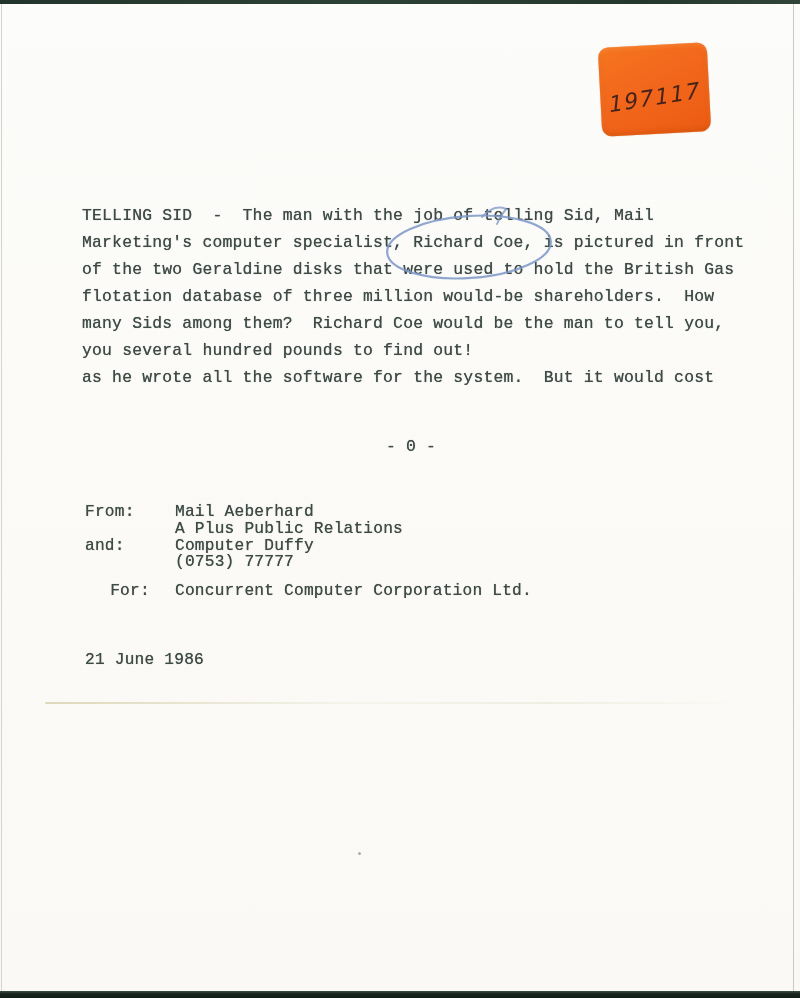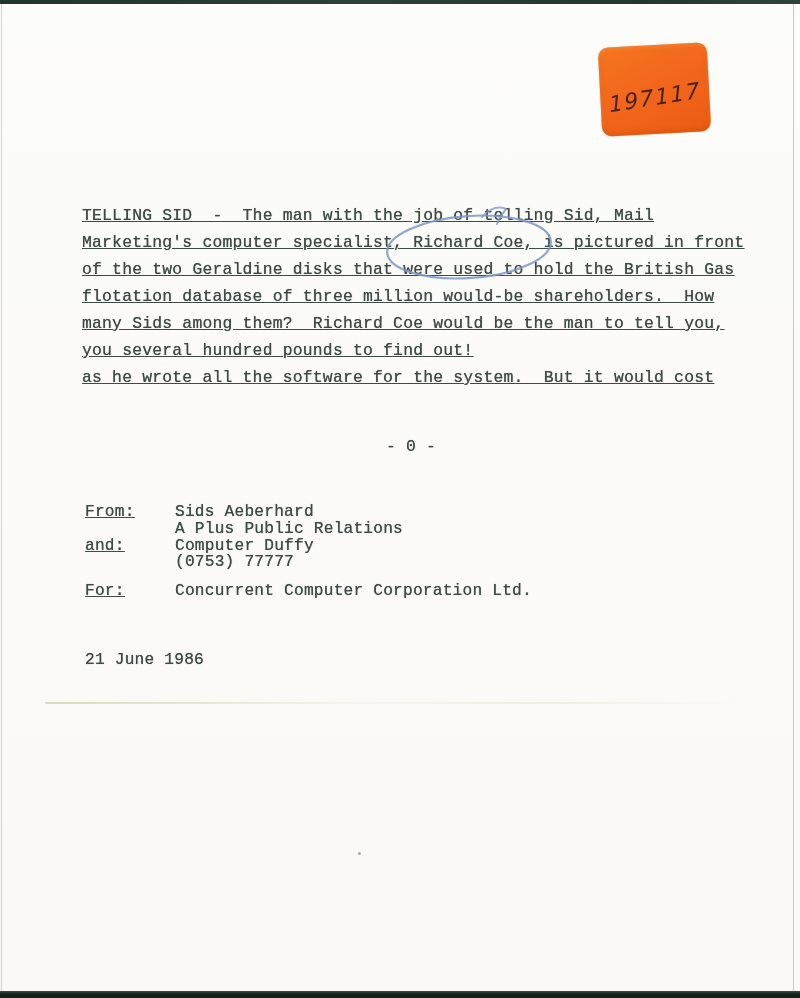--- a/index.html
+++ b/index.html
@@ -31,42 +31,42 @@
 
   
   .typed {
     color: #3d4a45;
     text-shadow: 0 0 0.7px rgba(61, 74, 69, 0.85);
     letter-spacing: 0.2px;
   }
 
   .caption {
     position: absolute; left: 82px; top: 202px; width: 668px;
-    font-size: 16.4px; line-height: 27px; text-decoration: underline;
+    font-size: 16.4px; line-height: 27px;
   }
   .caption .line { white-space: pre; }
 
   .pen-circle {
     position: absolute; left: 370px; top: 200px; width: 215px; height: 100px;
     pointer-events: none;
   }
 
   .separator {
     position: absolute; left: 82px; top: 437px; width: 658px;
     font-size: 16.4px; text-align: center; white-space: pre;
   }
 
   .contacts {
     position: absolute; left: 85px; top: 504px; width: 600px;
     font-size: 16.2px; line-height: 16.8px;
   }
   .contact-row { display: flex; }
-  .contact-row .label { width: 90px; flex: 0 0 90px; white-space: pre; text-decoration: underline; }
+  .contact-row .label { width: 90px; flex: 0 0 90px; white-space: pre; }
   .contact-row .value { white-space: pre; }
-  .contact-row.gap-before { margin-top: 12px; }
+  .contact-row.gap-before { margin-top: 12px; text-align: center; }
 
   .date-line {
     position: absolute; left: 85px; top: 651px;
     font-size: 16.2px; white-space: pre;
   }
 
   
   .sticker {
     position: absolute; left: 600px; top: 45px; width: 109px; height: 89px;
     background: linear-gradient(155deg, #f5751f 0%, #f2671c 45%, #ec5c12 100%);
@@ -130,21 +130,21 @@
   <svg class="pen-circle" viewBox="0 0 215 100">
     <ellipse cx="99" cy="47" rx="82" ry="31" transform="rotate(-4 99 47)" fill="none" stroke="#7d96c8" stroke-width="2.2" stroke-linecap="round" opacity="0.85"></ellipse>
     <path d="M 112 17 Q 124 4 136 9 Q 130 16 127 24" fill="none" stroke="#7d96c8" stroke-width="2" stroke-linecap="round" opacity="0.75"></path>
   </svg>
 
   <div class="separator typed">- 0 -</div>
 
   <div class="contacts typed">
     <div class="contact-row">
       <span class="label">From:</span>
-      <span class="value">Sids Aeberhard</span>
+      <span class="value">Mail Aeberhard</span>
     </div>
     <div class="contact-row">
       <span class="label"></span>
       <span class="value">A Plus Public Relations</span>
     </div>
     <div class="contact-row">
       <span class="label">and:</span>
       <span class="value">Computer Duffy</span>
     </div>
     <div class="contact-row">

